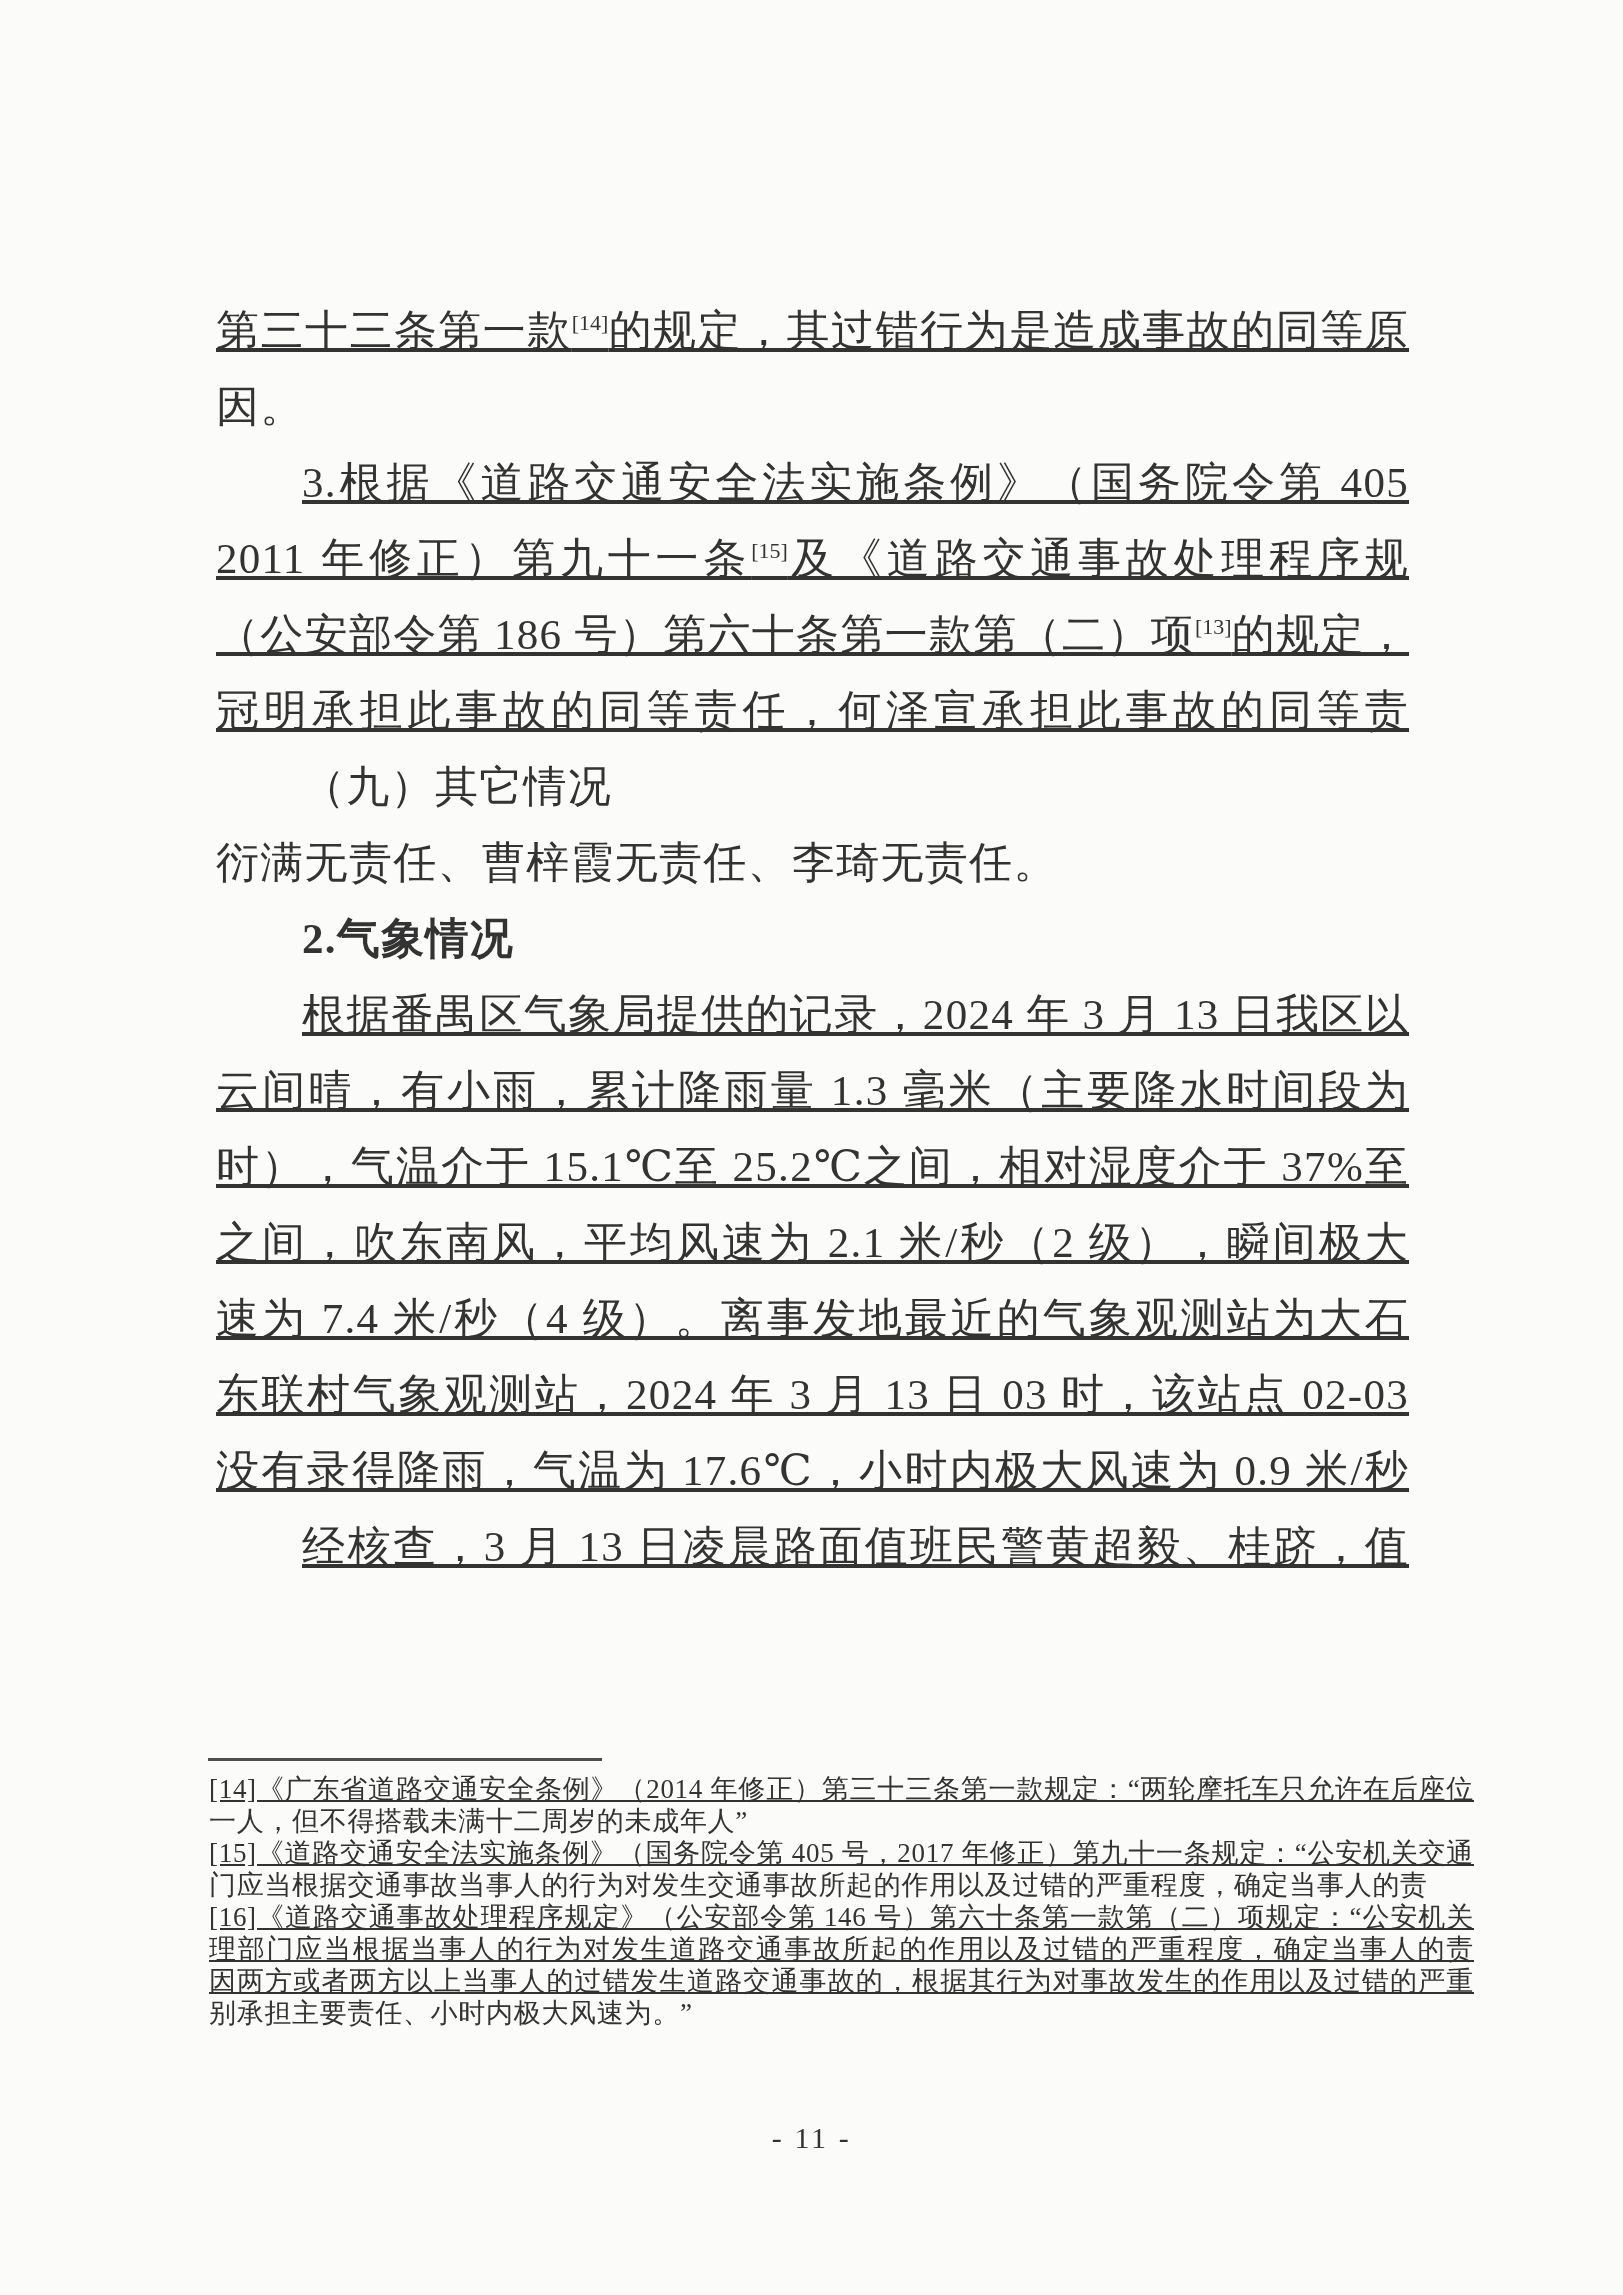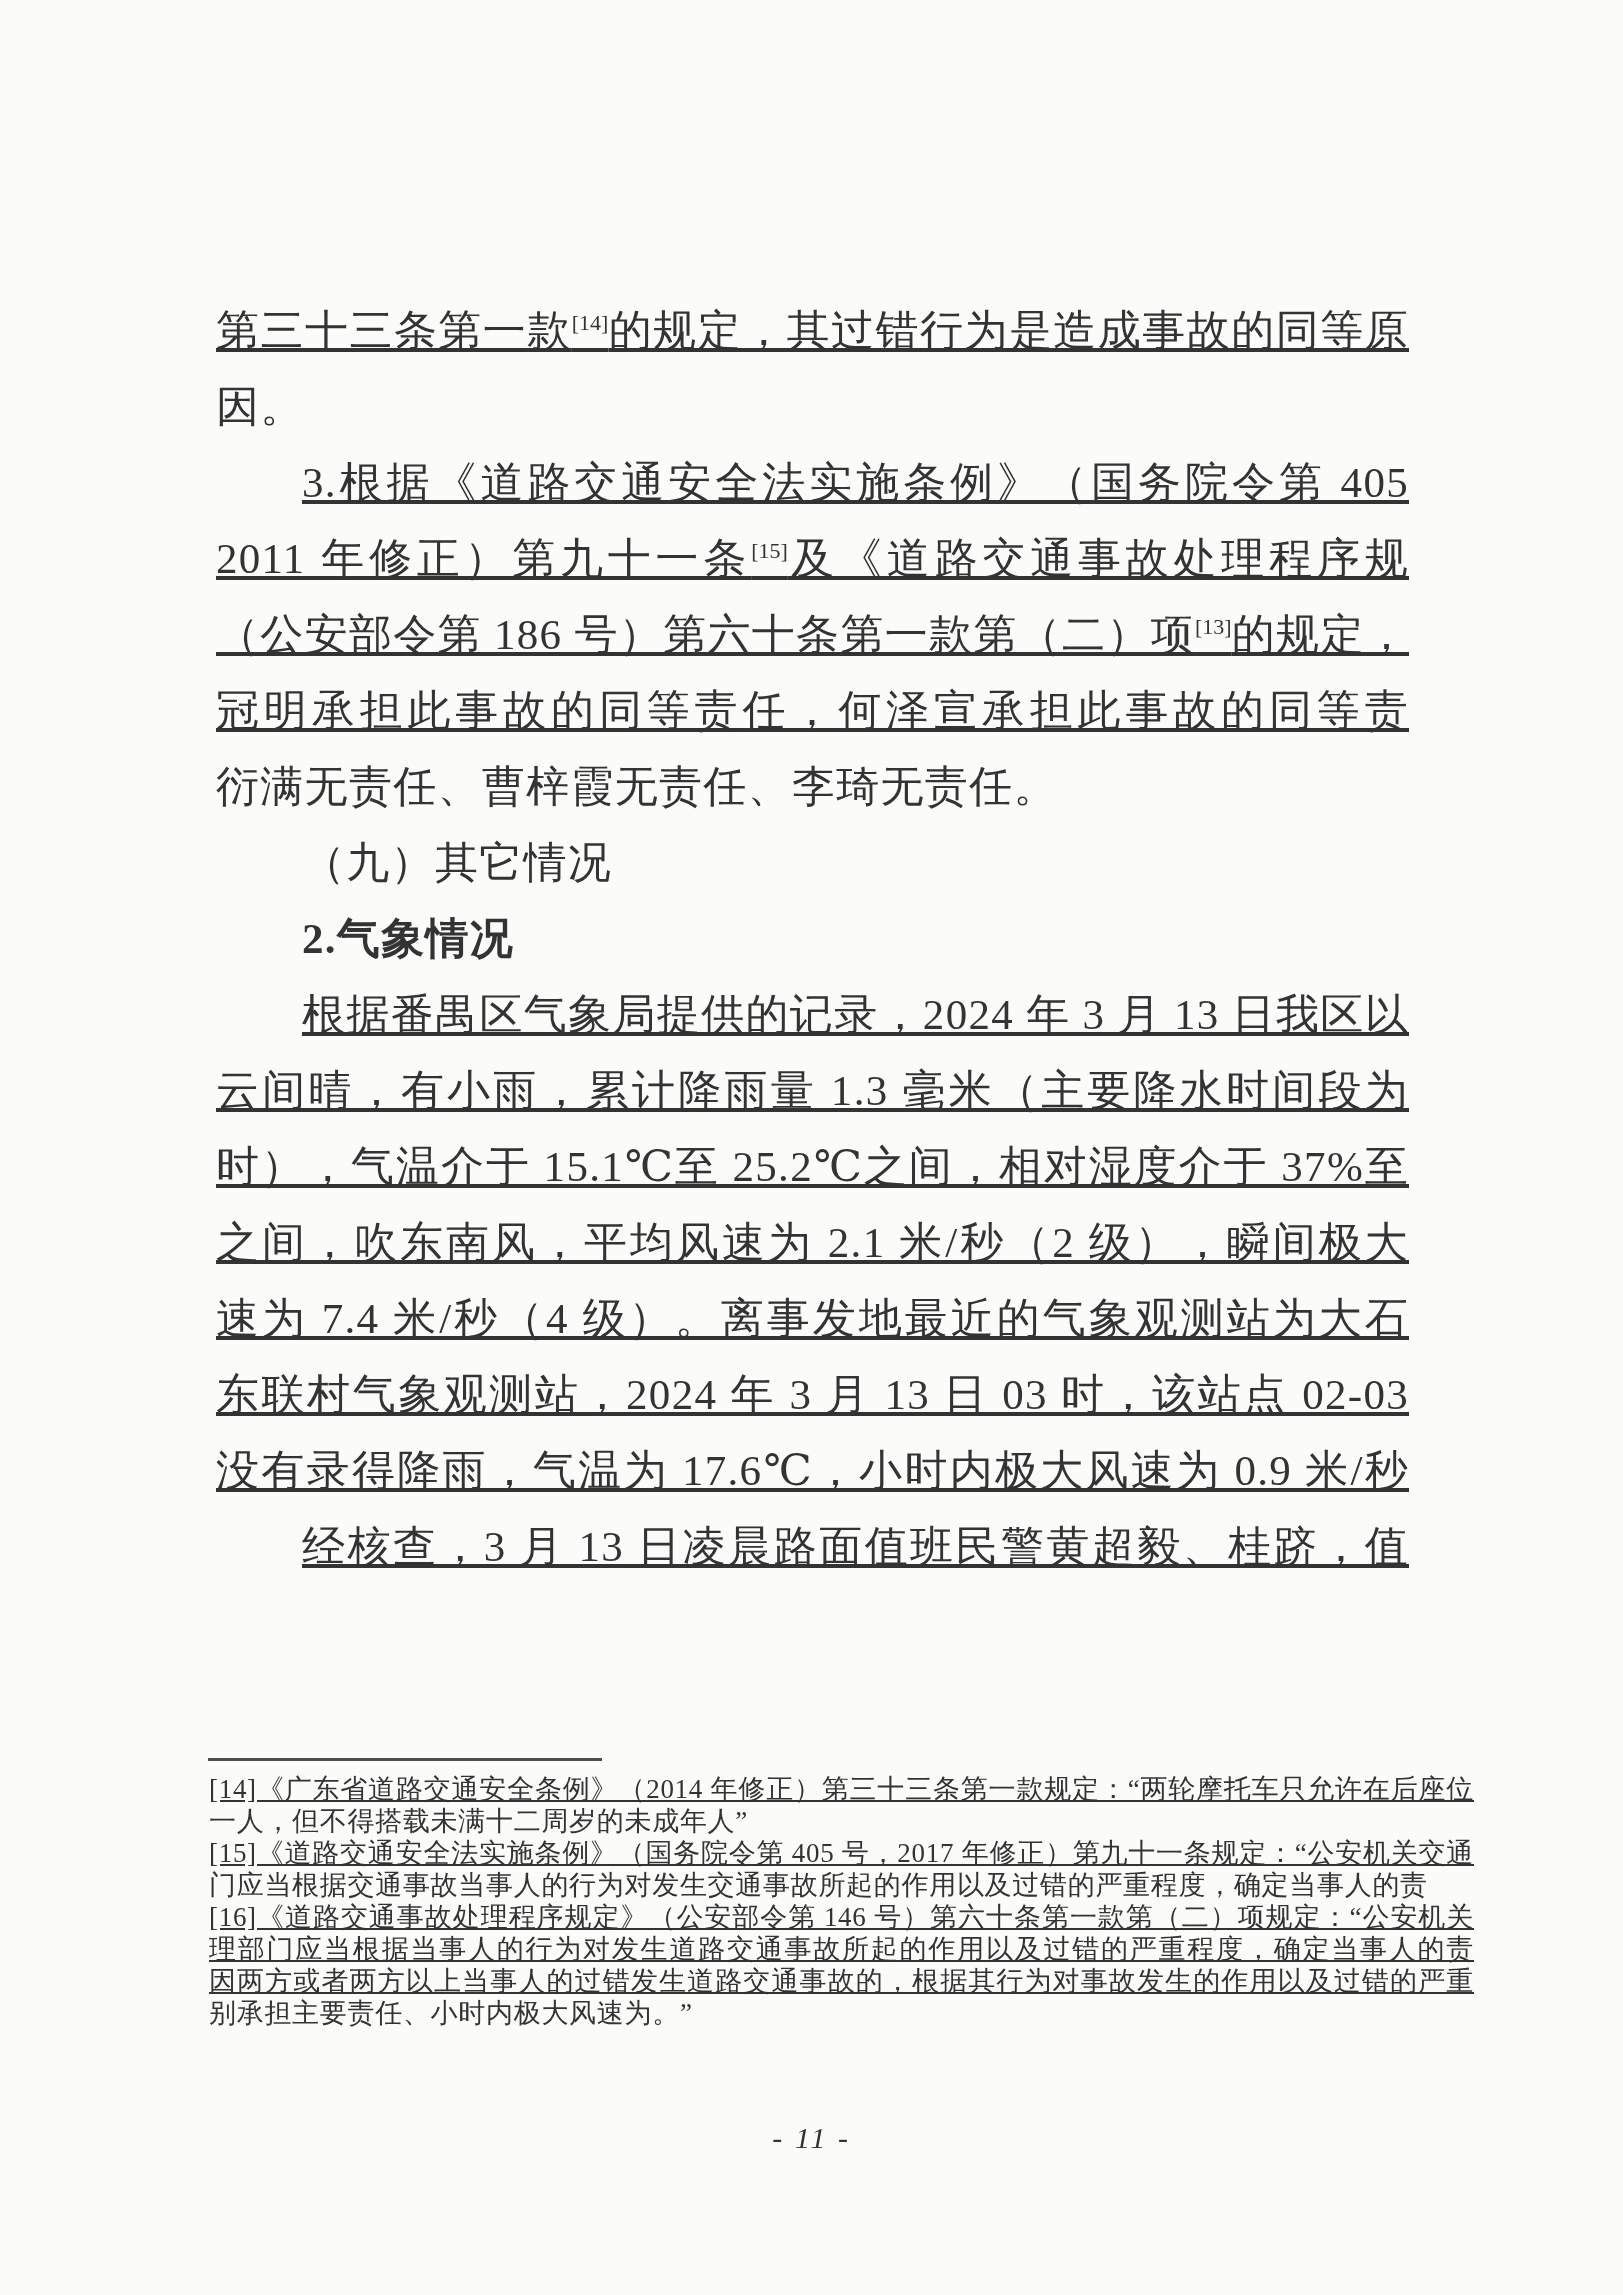--- a/index.html
+++ b/index.html
@@ -70,37 +70,36 @@
   }
   
   #page-number {
     position: absolute;
     left: 0;
     top: 2121px;
     width: 100%;
     text-align: center;
     font-size: 30px;
     letter-spacing: 2.6px;
-    font-style: italic;
   }
 </style>
 </head>
 <body>
 
 <div class="page">
 
   <div id="body-lines">
       <div class="body-line justify"><span>第三十三条第一款</span><span class="sup">[14]</span><span>的规定，其过错行为是造成事故的同等原</span></div>
       <div class="body-line"><span>因。</span></div>
       <div class="body-line justify indent"><span>3.根据《道路交通安全法实施条例》（国务院令第 405 号，</span></div>
       <div class="body-line justify"><span>2011 年修正）第九十一条</span><span class="sup">[15]</span><span>及《道路交通事故处理程序规定》</span></div>
       <div class="body-line justify"><span>（公安部令第 186 号）第六十条第一款第（二）项</span><span class="sup">[13]</span><span>的规定，梁</span></div>
       <div class="body-line justify"><span>冠明承担此事故的同等责任，何泽宣承担此事故的同等责任，邓</span></div>
+      <div class="body-line indent"><span>（九）其它情况</span></div>
       <div class="body-line"><span>衍满无责任、曹梓霞无责任、李琦无责任。</span></div>
-      <div class="body-line indent"><span>（九）其它情况</span></div>
       <div class="body-line bold indent"><span>2.气象情况</span></div>
       <div class="body-line justify indent"><span>根据番禺区气象局提供的记录，2024 年 3 月 13 日我区以多</span></div>
       <div class="body-line justify"><span>云间晴，有小雨，累计降雨量 1.3 毫米（主要降水时间段为 14-15</span></div>
       <div class="body-line justify"><span>时），气温介于 15.1℃至 25.2℃之间，相对湿度介于 37%至 80%</span></div>
       <div class="body-line justify"><span>之间，吹东南风，平均风速为 2.1 米/秒（2 级），瞬间极大风</span></div>
       <div class="body-line justify"><span>速为 7.4 米/秒（4 级）。离事发地最近的气象观测站为大石街</span></div>
       <div class="body-line justify"><span>东联村气象观测站，2024 年 3 月 13 日 03 时，该站点 02-03 时</span></div>
       <div class="body-line justify"><span>没有录得降雨，气温为 17.6℃，小时内极大风速为 0.9 米/秒（1</span></div>
       <div class="body-line justify indent"><span>经核查，3 月 13 日凌晨路面值班民警黄超毅、桂跻，值班</span></div>
     </div>

